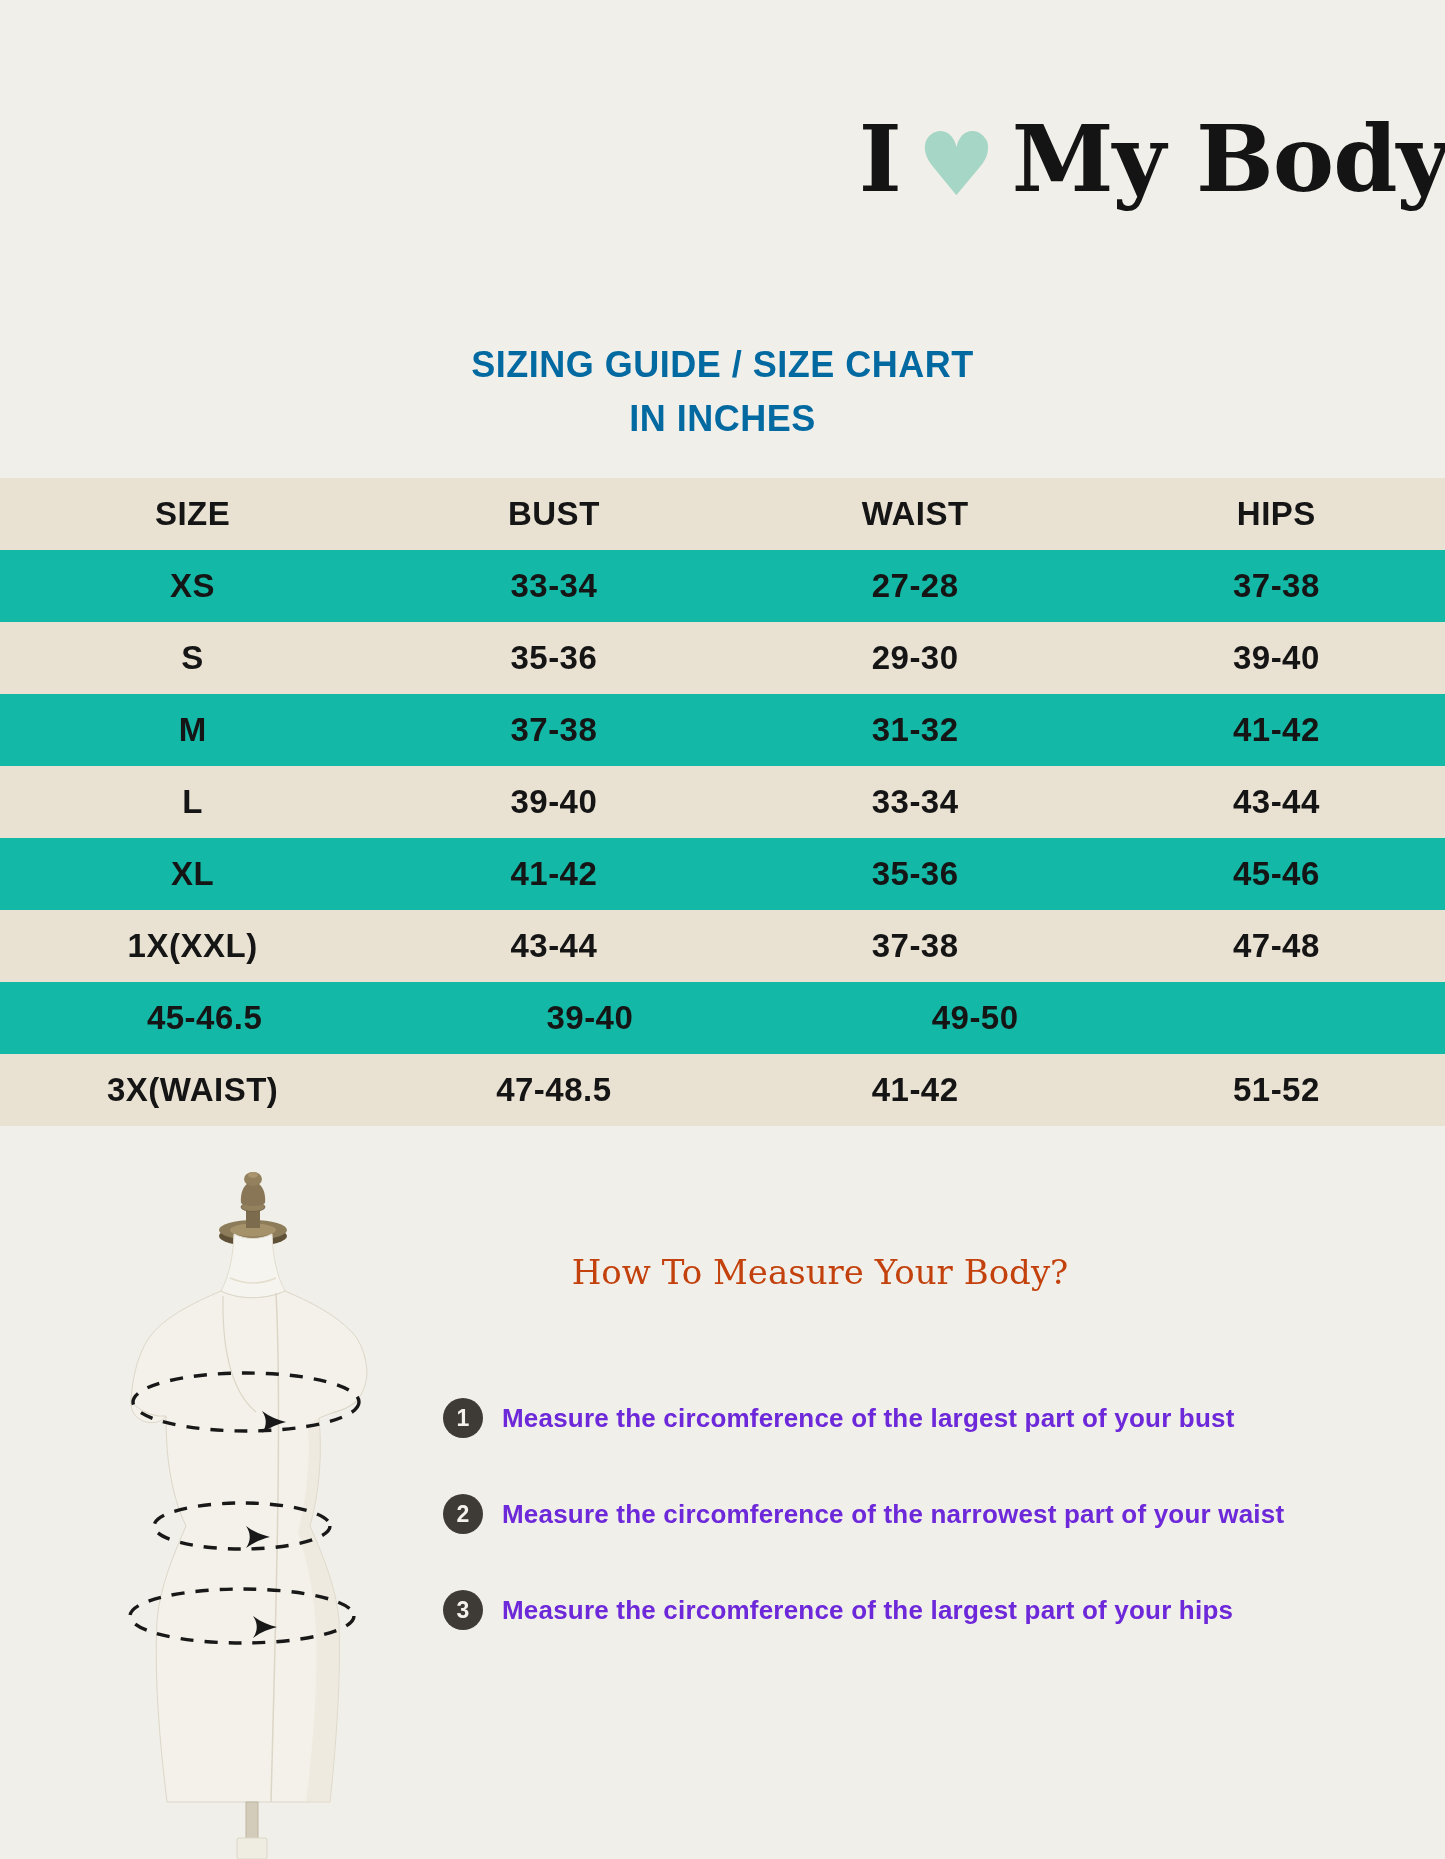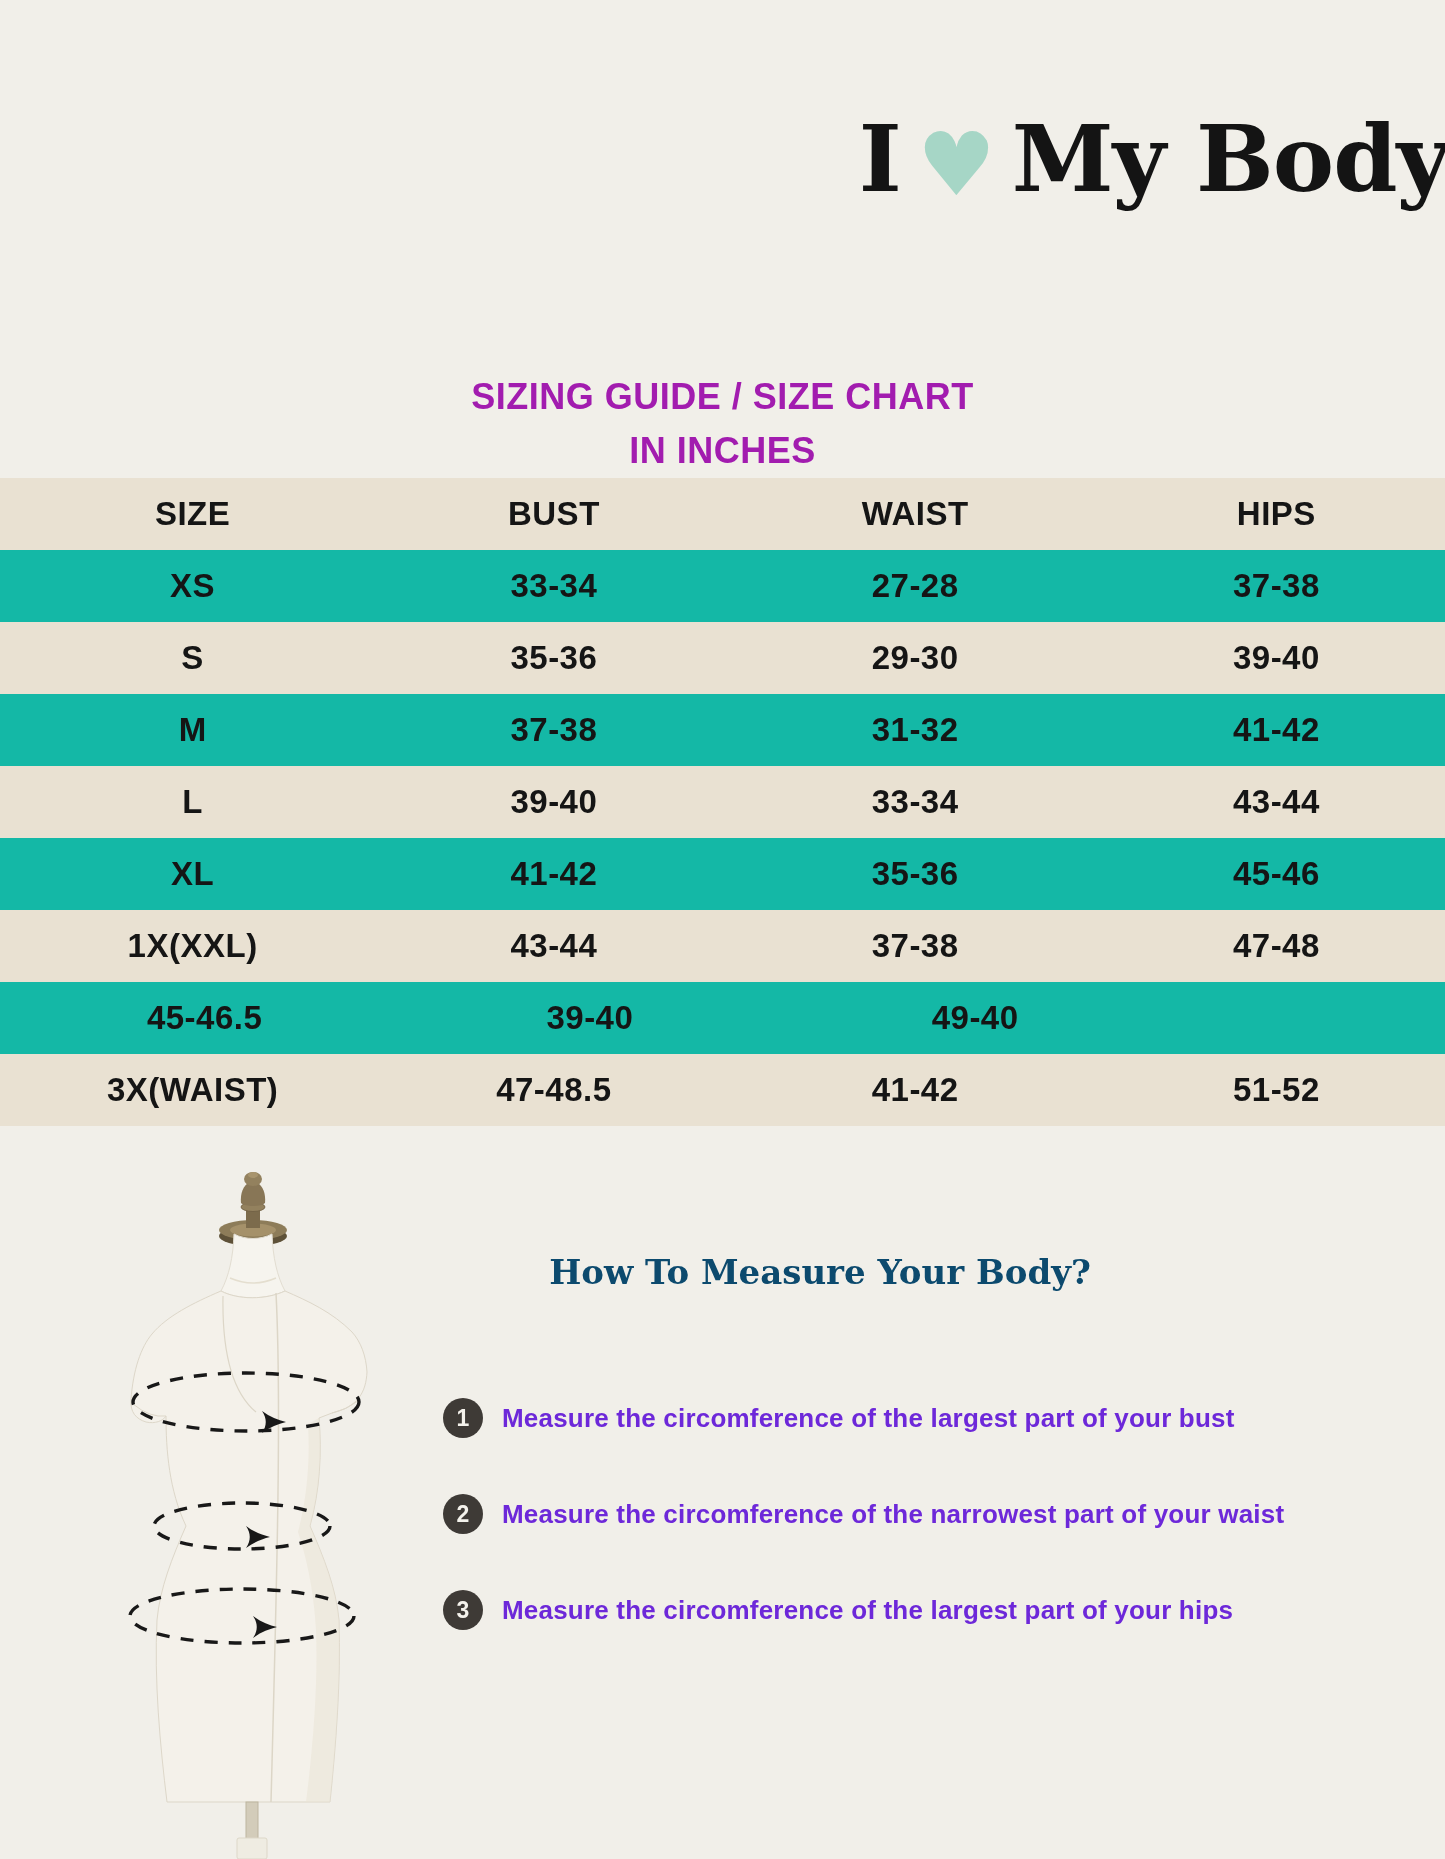--- a/index.html
+++ b/index.html
@@ -21,39 +21,39 @@
   }
   .title .heart{
     font-family:"DejaVu Sans",sans-serif;
     color:#a6d6c6;font-size:88px;
     margin:0 16px;vertical-align:-4px;letter-spacing:0;
   }
   
   .subtitle{
     position:absolute;top:338px;left:0;width:100%;
     text-align:center;font-weight:700;font-size:36px;
-    line-height:54px;letter-spacing:.5px;color:#a21caf;margin-top:32px;
+    line-height:54px;letter-spacing:.5px;color:#0369a1;
   }
   
   .size-table{position:absolute;top:478px;left:0;width:100%;}
   .trow{display:flex;height:72px;align-items:center;}
   .trow.beige{background:#e9e1d2;}
   .trow.light{background:#14b8a6;}
   .tcell{
     width:25%;text-align:center;
     font-weight:700;font-size:33px;color:#151515;
     letter-spacing:.5px;
     padding-left:24px;
   }
   
   .measure-heading{
     position:absolute;top:1252px;left:500px;width:640px;
     text-align:center;margin:0;
     font-family:"DejaVu Serif","Liberation Serif",serif;
-    font-weight:700;font-size:34px;color:#0c4a6e;
+    font-weight:400;font-size:34px;color:#c2410c;
   }
   .step{
     position:absolute;left:443px;
     display:flex;align-items:center;gap:19px;
   }
   .step-1{top:1398px;}
   .step-2{top:1494px;}
   .step-3{top:1590px;}
   .step .badge{
     flex:0 0 auto;width:40px;height:40px;border-radius:50%;
@@ -123,21 +123,21 @@
     </div>
     <div class="trow beige">
       <div class="tcell">1X(XXL)</div>
       <div class="tcell">43-44</div>
       <div class="tcell">37-38</div>
       <div class="tcell">47-48</div>
     </div>
     <div class="trow light">
       <div class="tcell">45-46.5</div>
       <div class="tcell">39-40</div>
-      <div class="tcell">49-40</div>
+      <div class="tcell">49-50</div>
     </div>
     <div class="trow beige">
       <div class="tcell">3X(WAIST)</div>
       <div class="tcell">47-48.5</div>
       <div class="tcell">41-42</div>
       <div class="tcell">51-52</div>
     </div>
   </div>
 
   <svg class="mannequin" viewBox="0 0 340 699" aria-hidden="true">

